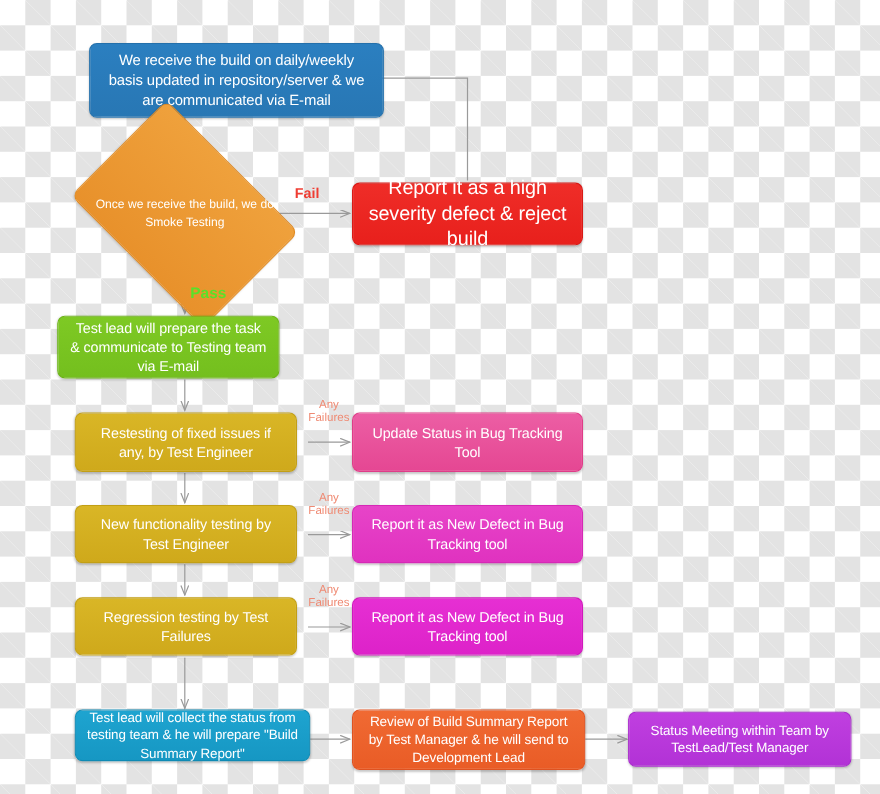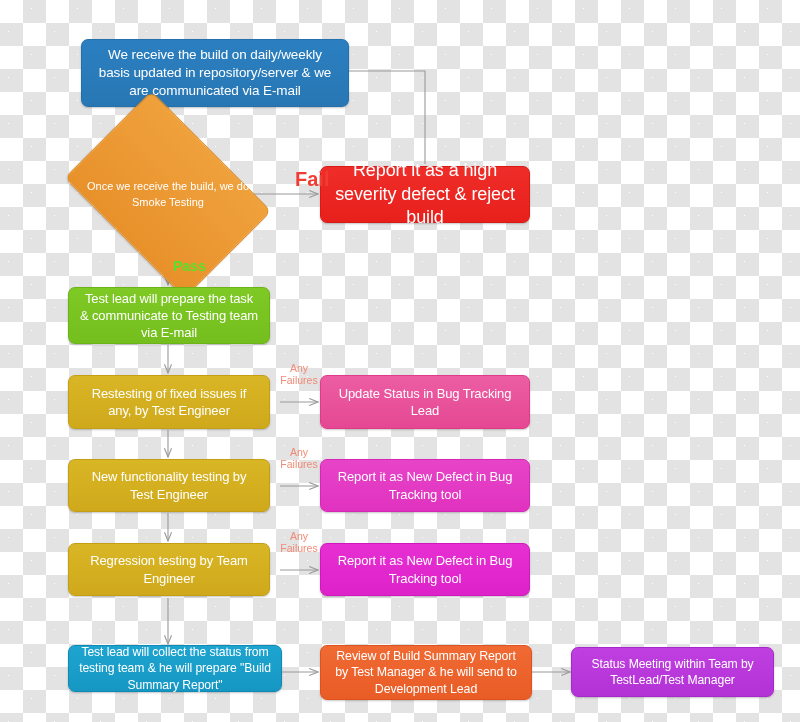--- a/index.html
+++ b/index.html
@@ -123,21 +123,21 @@
     line-height: 1.45;
     z-index: 2;
   }
 
   
   .edge-label {
     position: absolute;
     font-weight: bold;
     white-space: nowrap;
   }
-  .lbl-fail  { color: #ef3d33; font-size: 20px; margin-left: 27px; }
+  .lbl-fail  { color: #ef3d33; font-size: 13px; }
   .lbl-pass  { color: #5ae02a; font-size: 14px; }
   .lbl-any   { color: #ef8a73; font-size: 10.5px; text-align: center; line-height: 1.12; font-weight: normal; }
 
   
   #connectors {
     position: absolute;
     left: 0;
     top: 0;
     width: 800px;
     height: 722px;
@@ -191,42 +191,42 @@
 
   <div class="diamond-wrap" style="left:83px; top:133px; width:170px; height:123px;">
     <div class="diamond-shape"></div>
     <div class="diamond-label">Once we receive the build, we do Smoke Testing</div>
   </div>
 
   <div class="node n-red" style="left:320px; top:166px; width:210px; height:57px;">
     <span class="node-text">Report it as a high severity defect &amp; reject build</span>
   </div>
 
-  <div class="node n-green" style="left:68px; top:287px; width:202px; height:57px;">
+  <div class="node n-green" style="left:52px; top:287px; width:202px; height:57px;">
     <span class="node-text">Test lead will prepare the task &amp; communicate to Testing team via E-mail</span>
   </div>
 
   <div class="node n-gold" style="left:68px; top:375px; width:202px; height:54px;">
     <span class="node-text">Restesting of fixed issues if any, by Test Engineer</span>
   </div>
 
   <div class="node n-pink" style="left:320px; top:375px; width:210px; height:54px;">
-    <span class="node-text">Update Status in Bug Tracking Lead</span>
+    <span class="node-text">Update Status in Bug Tracking Tool</span>
   </div>
 
   <div class="node n-gold" style="left:68px; top:459px; width:202px; height:53px;">
     <span class="node-text">New functionality testing by Test Engineer</span>
   </div>
 
   <div class="node n-magenta" style="left:320px; top:459px; width:210px; height:53px;">
     <span class="node-text">Report it as New Defect in Bug Tracking tool</span>
   </div>
 
   <div class="node n-gold" style="left:68px; top:543px; width:202px; height:53px;">
-    <span class="node-text">Regression testing by Team Engineer</span>
+    <span class="node-text">Regression testing by Test Failures</span>
   </div>
 
   <div class="node n-magenta2" style="left:320px; top:543px; width:210px; height:53px;">
     <span class="node-text">Report it as New Defect in Bug Tracking tool</span>
   </div>
 
   <div class="node n-cyan" style="left:68px; top:645px; width:214px; height:47px;">
     <span class="node-text">Test lead will collect the status from testing team &amp; he will prepare "Build Summary Report"</span>
   </div>
 

